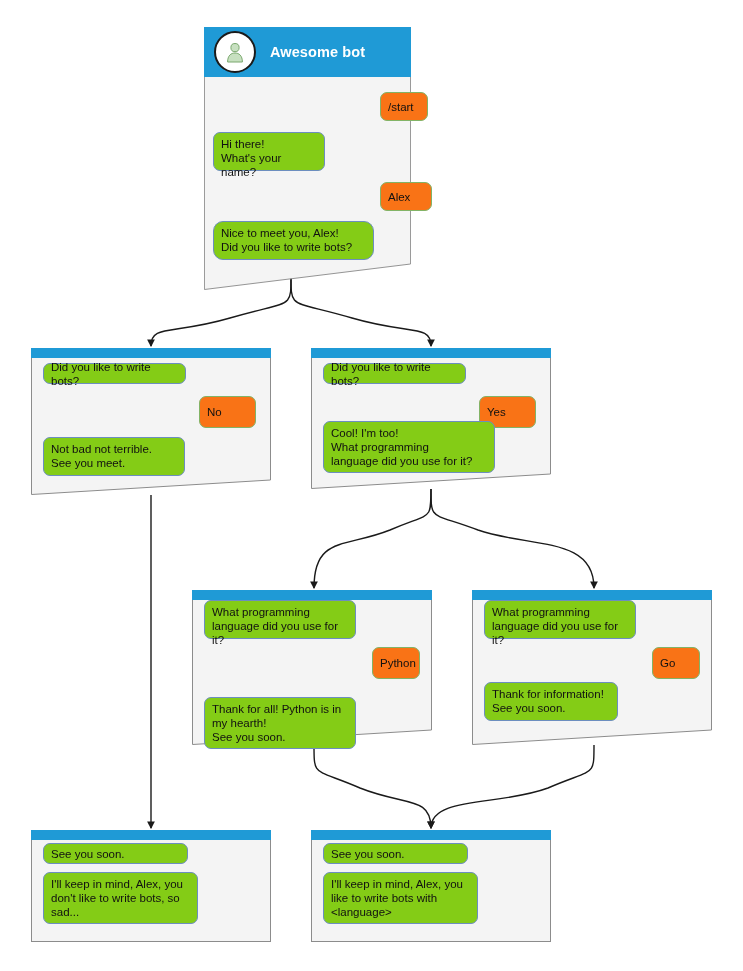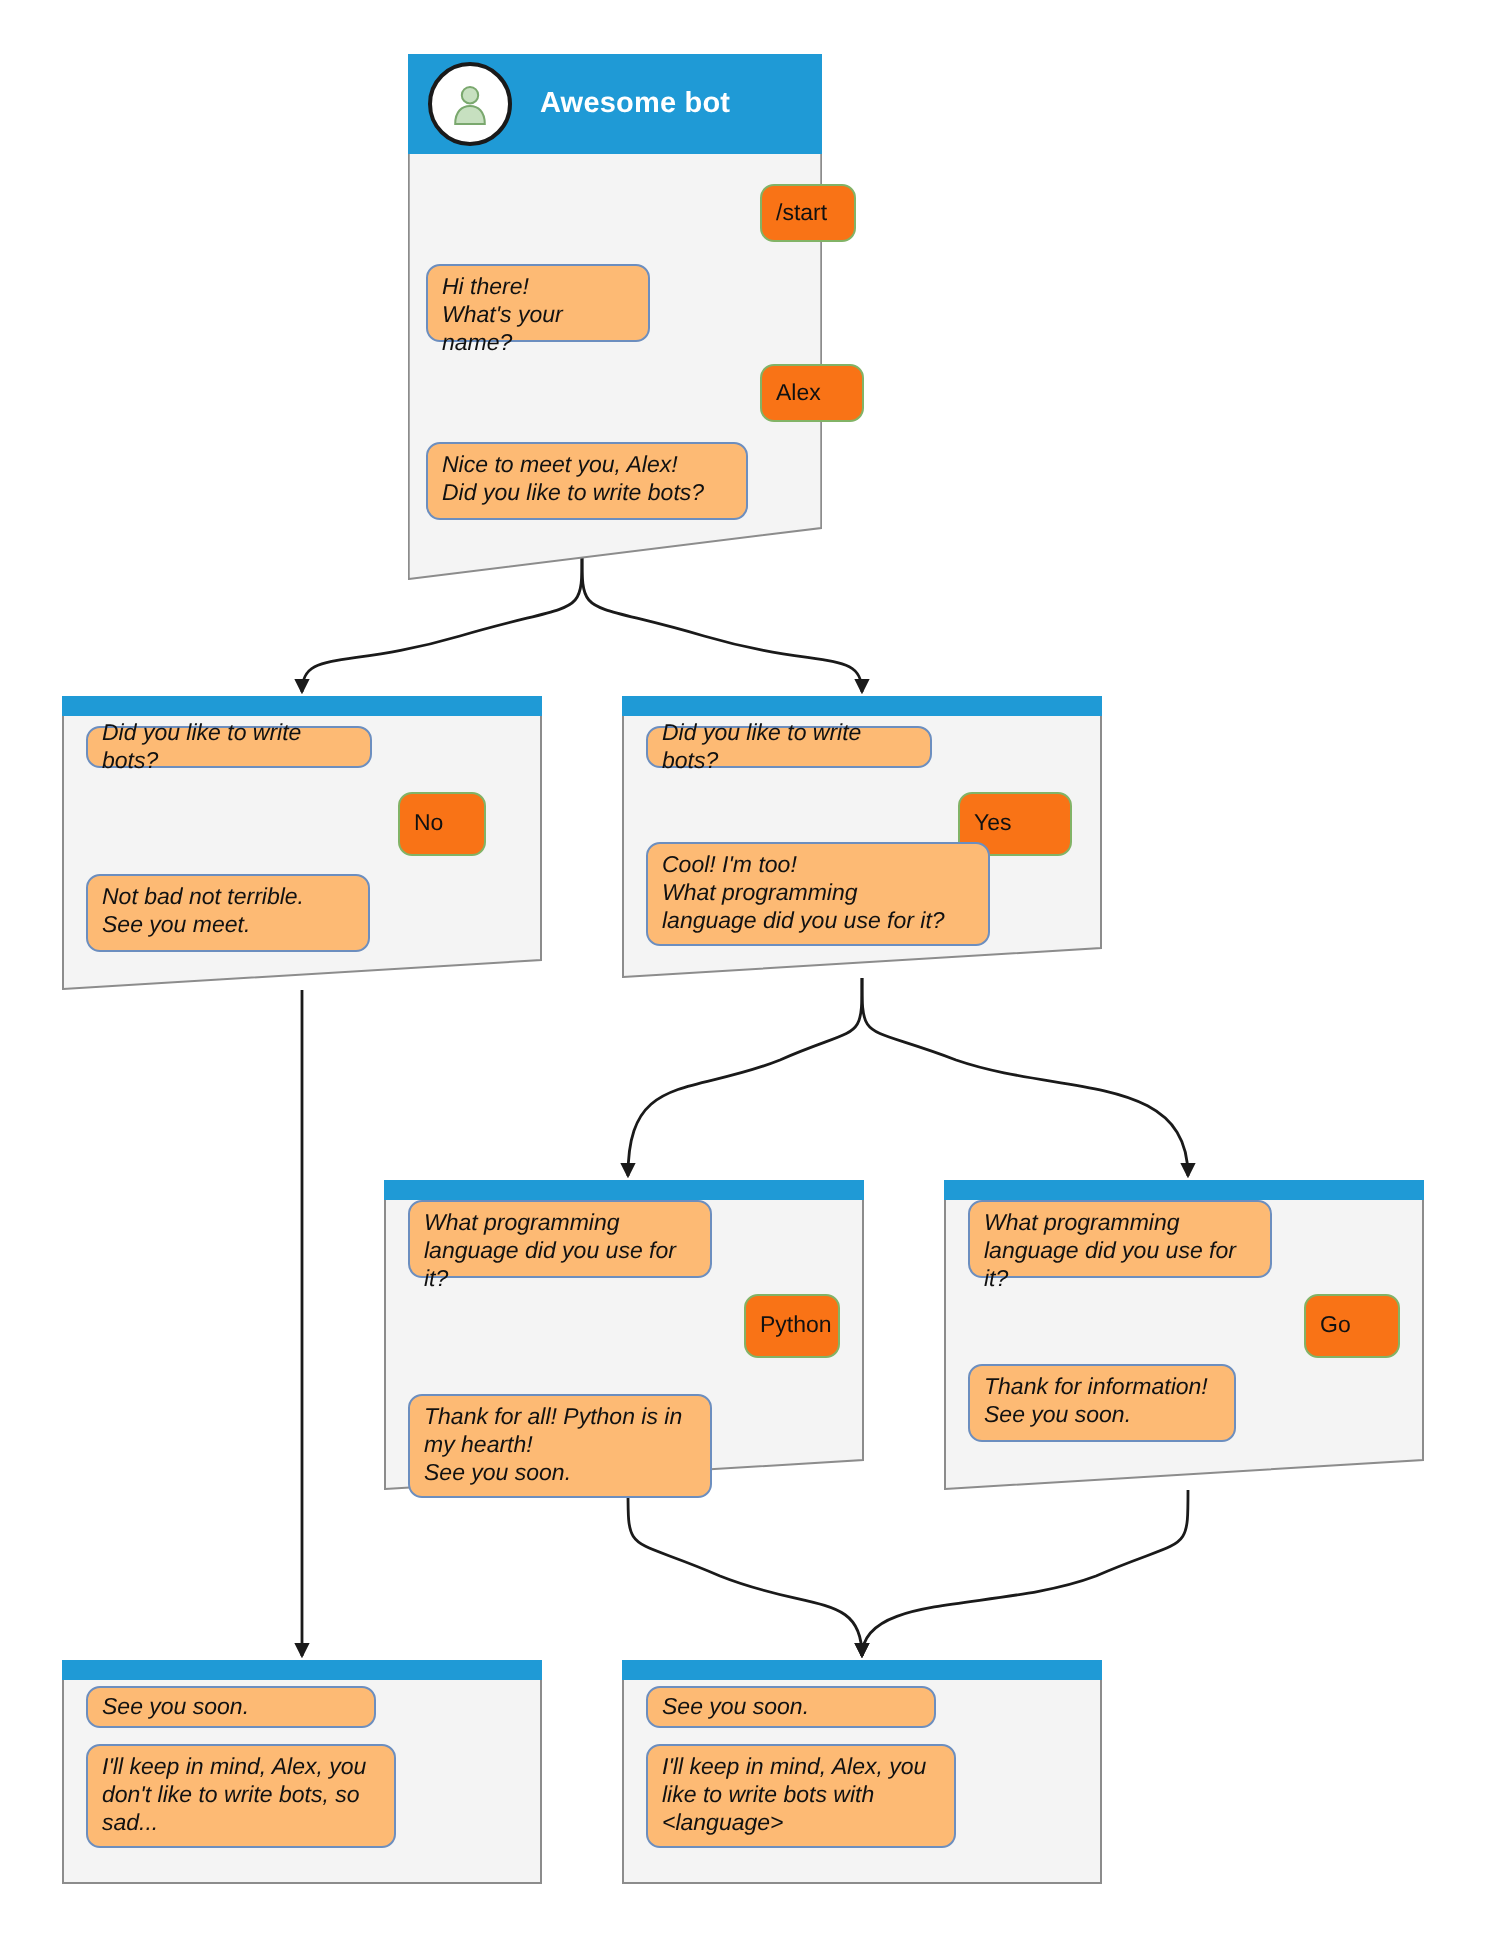--- a/index.html
+++ b/index.html
@@ -97,23 +97,22 @@
     box-sizing: border-box;
     border-radius: 7px;
     border: 1px solid;
     font-size: 11.5px;
     line-height: 14px;
     padding: 4px 7px 4px 7px;
     white-space: pre-line;
     color: #111111;
   }
   .bubble.bot {
-    background: #fdba74;
+    background: #84cc16;
     border-color: #6c8ebf;
-    font-style: italic;
   }
   .bubble.user {
     background: #f97316;
     border-color: #82b366;
   }
 </style>
 </head>
 <body>
 
 <div id="canvas">
@@ -155,35 +154,35 @@
         <div class="bot-title">Awesome bot</div>
       </div>
 
       <div class="bubble user" style="left:176px; top:65px; width:48px; height:29px; display:flex; align-items:center;">/start</div>
 
       <div class="bubble bot" style="left:9px; top:105px; width:112px; height:39px;">Hi there!
 What's your name?</div>
 
       <div class="bubble user" style="left:176px; top:155px; width:52px; height:29px; display:flex; align-items:center;">Alex</div>
 
-      <div class="bubble bot" style="left:9px; top:194px; width:161px; height:39px;">Nice to meet you, Alex!
+      <div class="bubble bot" style="left:9px; top:194px; width:161px; height:39px;border-radius:10px;">Nice to meet you, Alex!
 Did you like to write bots?</div>
     </div>
   </div>
 
   <div class="node" style="left:31px; top:348px; width:240px; height:147px;">
     <div class="node-shell">
       <svg class="node-slant-outline" viewBox="0 0 240 147" preserveAspectRatio="none">
         <polygon points="0.5,0.5 239.5,0.5 239.5,132 0.5,146.5" fill="#f4f4f4" stroke="#8c8c8c" stroke-width="1"></polygon>
       </svg>
       <div class="node-header thin-header"></div>
 
       <div class="bubble bot" style="left:12px; top:15px; width:143px; height:21px; display:flex; align-items:center;">Did you like to write bots?</div>
 
-      <div class="bubble user" style="left:168px; top:48px; width:44px; height:32px; display:flex; align-items:center;">No</div>
+      <div class="bubble user" style="left:168px; top:48px; width:57px; height:32px; display:flex; align-items:center;">No</div>
 
       <div class="bubble bot" style="left:12px; top:89px; width:142px; height:39px;">Not bad not terrible.
 See you meet.</div>
     </div>
   </div>
 
   <div class="node" style="left:311px; top:348px; width:240px; height:141px;">
     <div class="node-shell">
       <svg class="node-slant-outline" viewBox="0 0 240 141" preserveAspectRatio="none">
         <polygon points="0.5,0.5 239.5,0.5 239.5,126 0.5,140.5" fill="#f4f4f4" stroke="#8c8c8c" stroke-width="1"></polygon>

